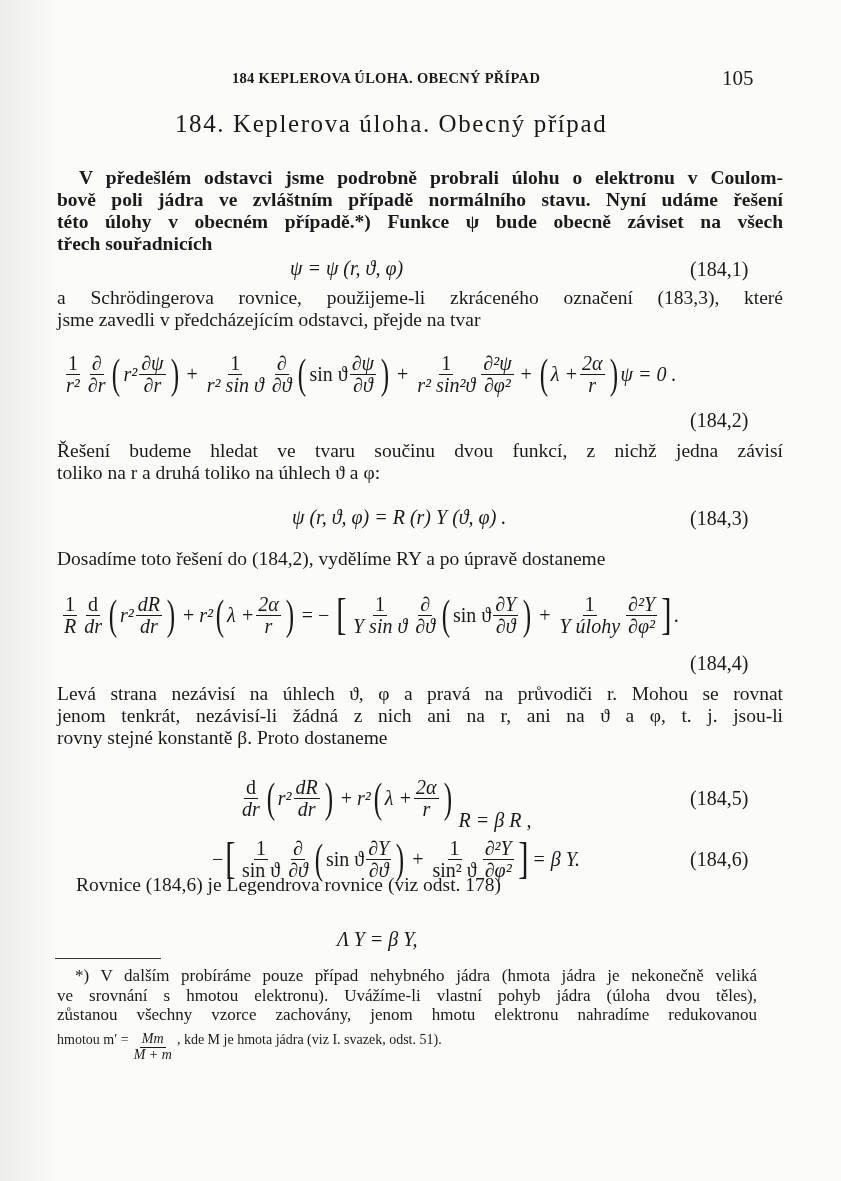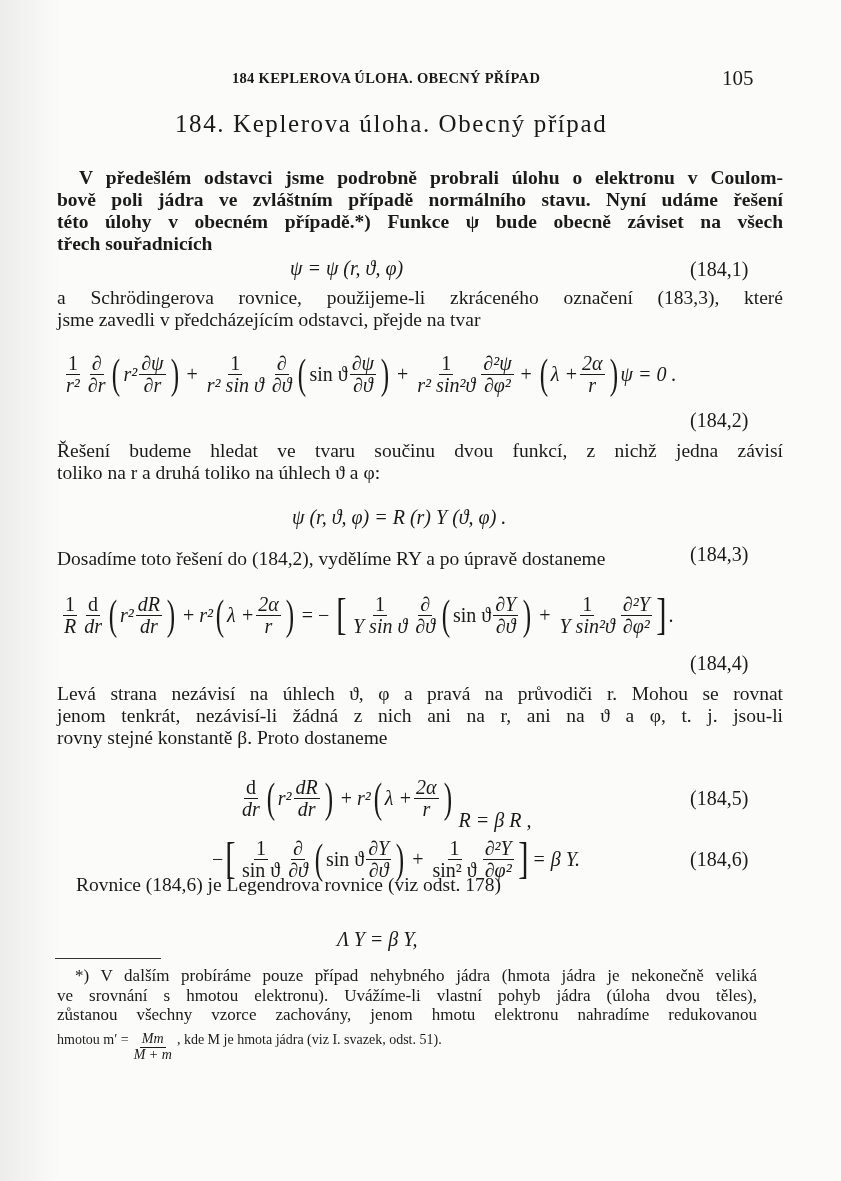--- a/index.html
+++ b/index.html
@@ -119,21 +119,21 @@
     <span style="margin-left:0;">ψ = 0 .</span>
   </div>
   <div class="abs eqnum" style="left:690px; top:409px;">(184,2)</div>
 
   <div class="abs para" style="top:440px;">
     <span class="line">Řešení budeme hledat ve tvaru součinu dvou funkcí, z nichž jedna závisí</span>
     <span class="line last">toliko na r a druhá toliko na úhlech ϑ a φ:</span>
   </div>
 
   <div class="abs eq" style="left:292px; top:506px;">ψ (r, ϑ, φ) = R (r) Y (ϑ, φ) .</div>
-  <div class="abs eqnum" style="left:690px; top:507px;margin-top:36px;">(184,3)</div>
+  <div class="abs eqnum" style="left:690px; top:507px;">(184,3)</div>
 
   <div class="abs para" style="top:548px;">
     <span class="line last">Dosadíme toto řešení do (184,2), vydělíme RY a po úpravě dostaneme</span>
   </div>
 
   <div class="abs eq" style="left:60px; top:582px; height:66px;">
     <span class="frac">
         <span class="num up">1</span>
         <span class="den">R</span>
       </span>
@@ -170,21 +170,21 @@
     <span class="paren">(</span>
     <span class="up">sin ϑ</span>
     <span class="frac">
         <span class="num">∂Y</span>
         <span class="den">∂ϑ</span>
       </span>
     <span class="paren">)</span>
     <span class="op">+</span>
     <span class="frac">
         <span class="num up">1</span>
-        <span class="den">Y sin²ϑ</span>
+        <span class="den">Y úlohy</span>
       </span>
     <span class="frac">
         <span class="num">∂²Y</span>
         <span class="den">∂φ²</span>
       </span>
     <span class="bracket">]</span>
     <span class="up">.</span>
   </div>
   <div class="abs eqnum" style="left:690px; top:652px;">(184,4)</div>
 

